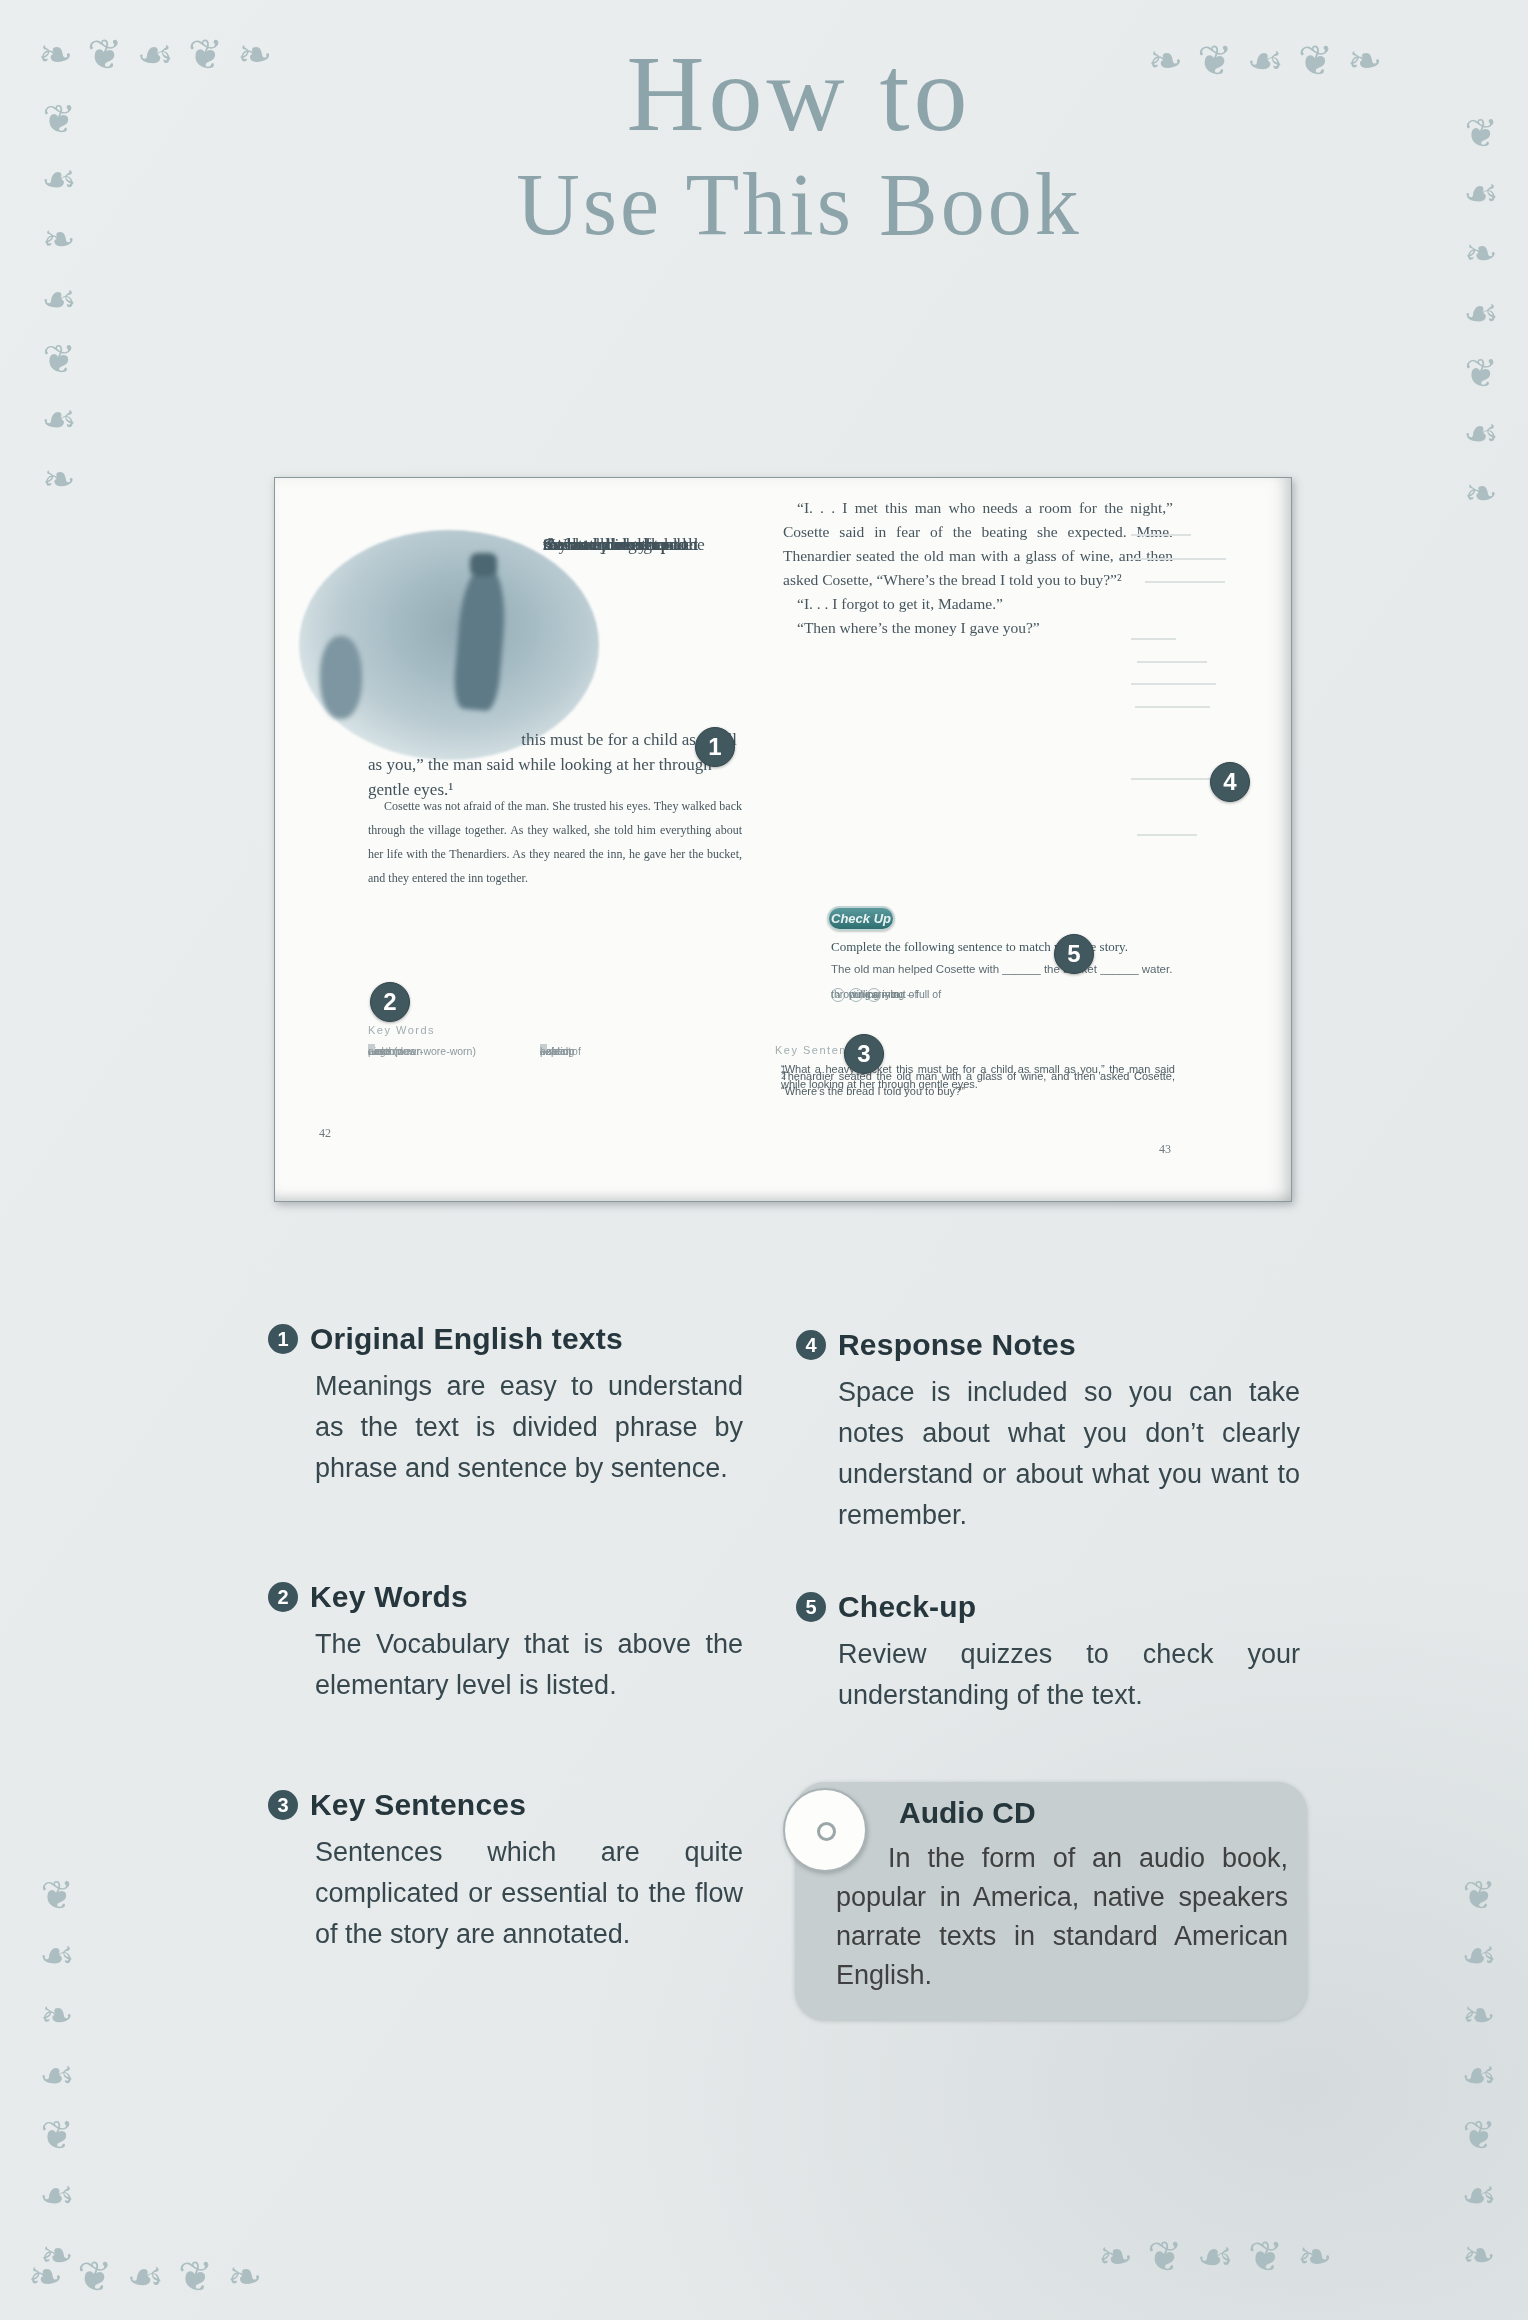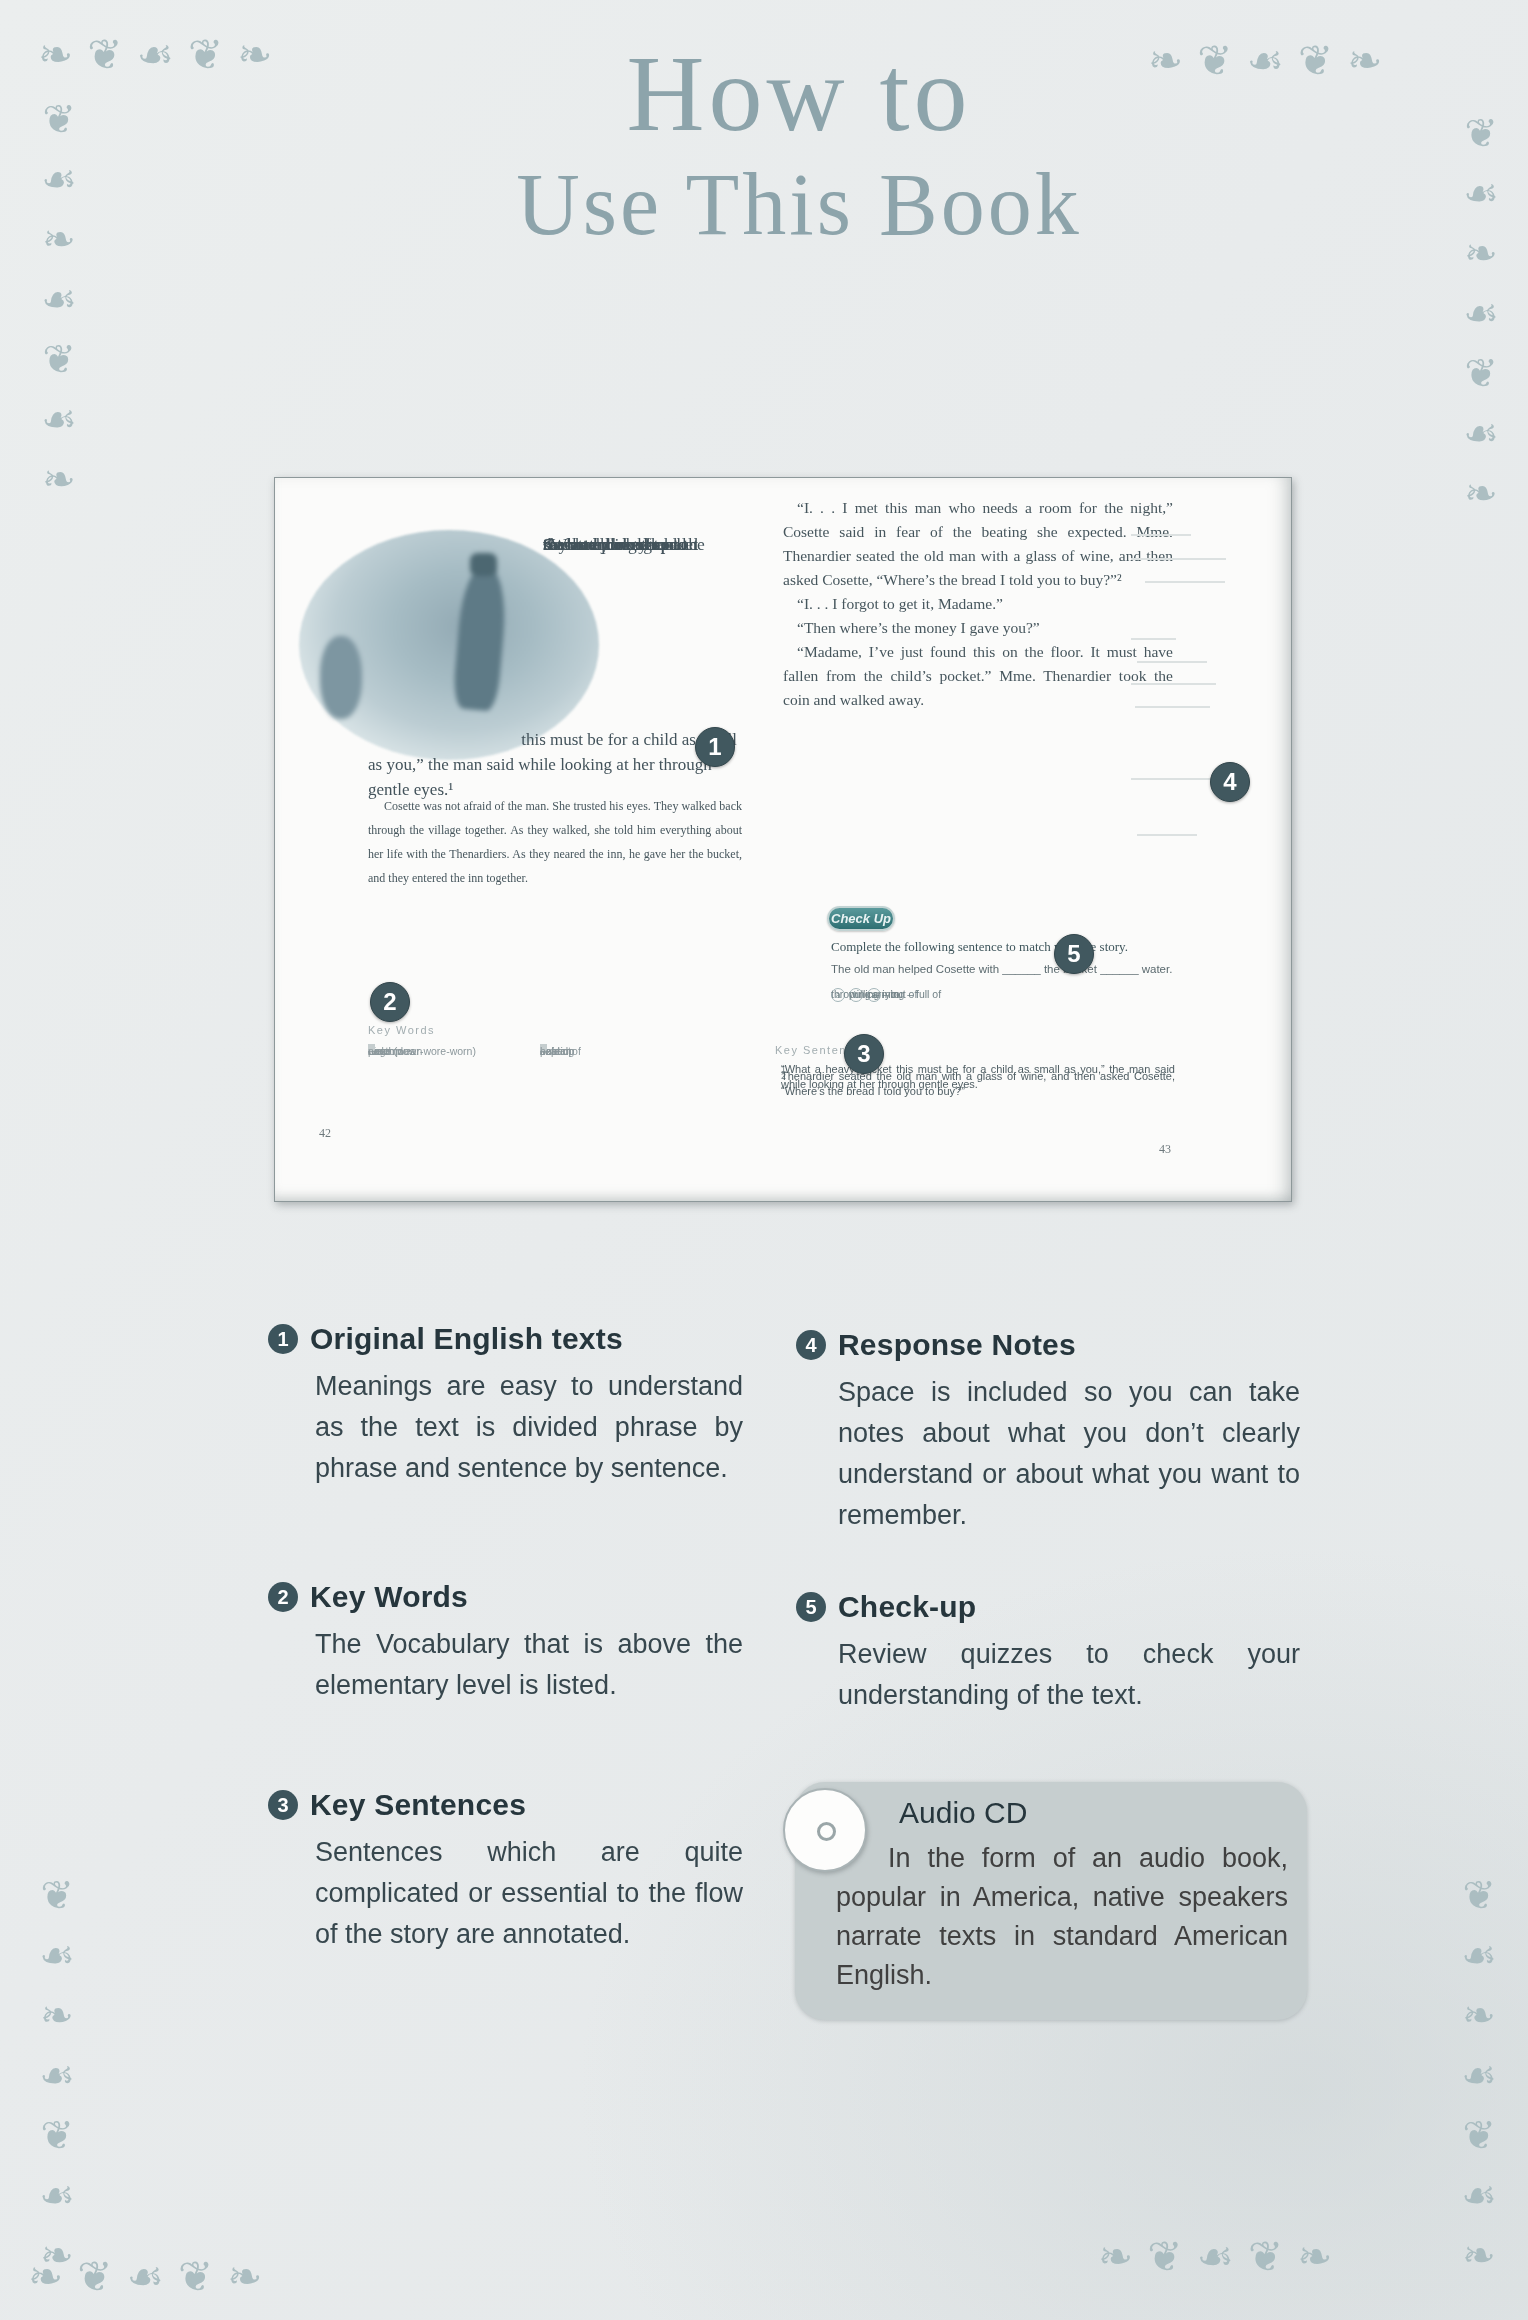--- a/index.html
+++ b/index.html
@@ -93,21 +93,21 @@
   .f-body{margin:10px 0 0 42px;font-size:27px;line-height:41px;color:#37474e;text-align:justify;}
   .f1 .f-body,.f2 .f-body,.f3 .f-body{width:428px;margin-left:47px;}
   .f4 .f-body,.f5 .f-body{width:462px;}
   
   .audio-box{position:absolute;left:795px;top:1782px;width:512px;height:238px;border-radius:30px;
     background:#c6cecf;box-shadow:0 1px 4px rgba(90,100,102,.3);}
   .cd-icon{position:absolute;left:-12px;top:6px;width:80px;height:80px;border-radius:50%;background:#fdfdfc;
     border:2px solid #a9b3b5;box-shadow:1px 2px 4px rgba(80,90,92,.35);}
   .cd-icon::after{content:"";position:absolute;left:50%;top:50%;width:13px;height:13px;margin:-8px 0 0 -8px;
     border:3px solid #9aa6a8;border-radius:50%;background:#fdfdfc;}
-  .audio-title{position:absolute;left:104px;top:14px;margin:0;font-size:30px;font-weight:normal;color:#26363d;}
+  .audio-title{position:absolute;left:104px;top:14px;margin:0;font-size:30px;font-weight:bold;color:#26363d;}
   .audio-body{position:absolute;left:40px;top:56px;margin:1px;width:452px;font-size:27px;line-height:39px;
     color:#404040;text-align:justify;text-indent:52px;}
 </style>
 </head>
 <body>
 
 <div class="page">
 
   <div class="orn orn-h o-tl">❧❦☙❦❧</div>
   <div class="orn orn-h o-tr">❧❦☙❦❧</div>
@@ -207,21 +207,20 @@
           <span class="kw-marker"></span>
           <span>hold up</span>
         </div>
     </div>
     <div class="pageno pn42">42</div>
 
     <div class="rp-paras">
       <p>“I. . . I met this man who needs a room for the night,” Cosette said in fear of the beating she expected.  Mme. Thenardier seated the old man with a glass of wine, and then asked Cosette, “Where’s the bread I told you to buy?”²</p>
       <p>“I. . . I forgot to get it, Madame.”</p>
       <p>“Then where’s the money I gave you?”</p>
-      <p>“Madame, I’ve just found this on the floor.  It must have fallen from the child’s pocket.”  Mme. Thenardier took the coin and walked away.</p>
     </div>
 
     <div class="note-dash" style="left:856px;top:56px;width:60px;"></div>
     <div class="note-dash" style="left:856px;top:80px;width:95px;"></div>
     <div class="note-dash" style="left:870px;top:103px;width:80px;"></div>
     <div class="note-dash" style="left:856px;top:160px;width:45px;"></div>
     <div class="note-dash" style="left:862px;top:183px;width:70px;"></div>
     <div class="note-dash" style="left:856px;top:205px;width:85px;"></div>
     <div class="note-dash" style="left:860px;top:228px;width:75px;"></div>
     <div class="note-dash" style="left:856px;top:300px;width:95px;"></div>

